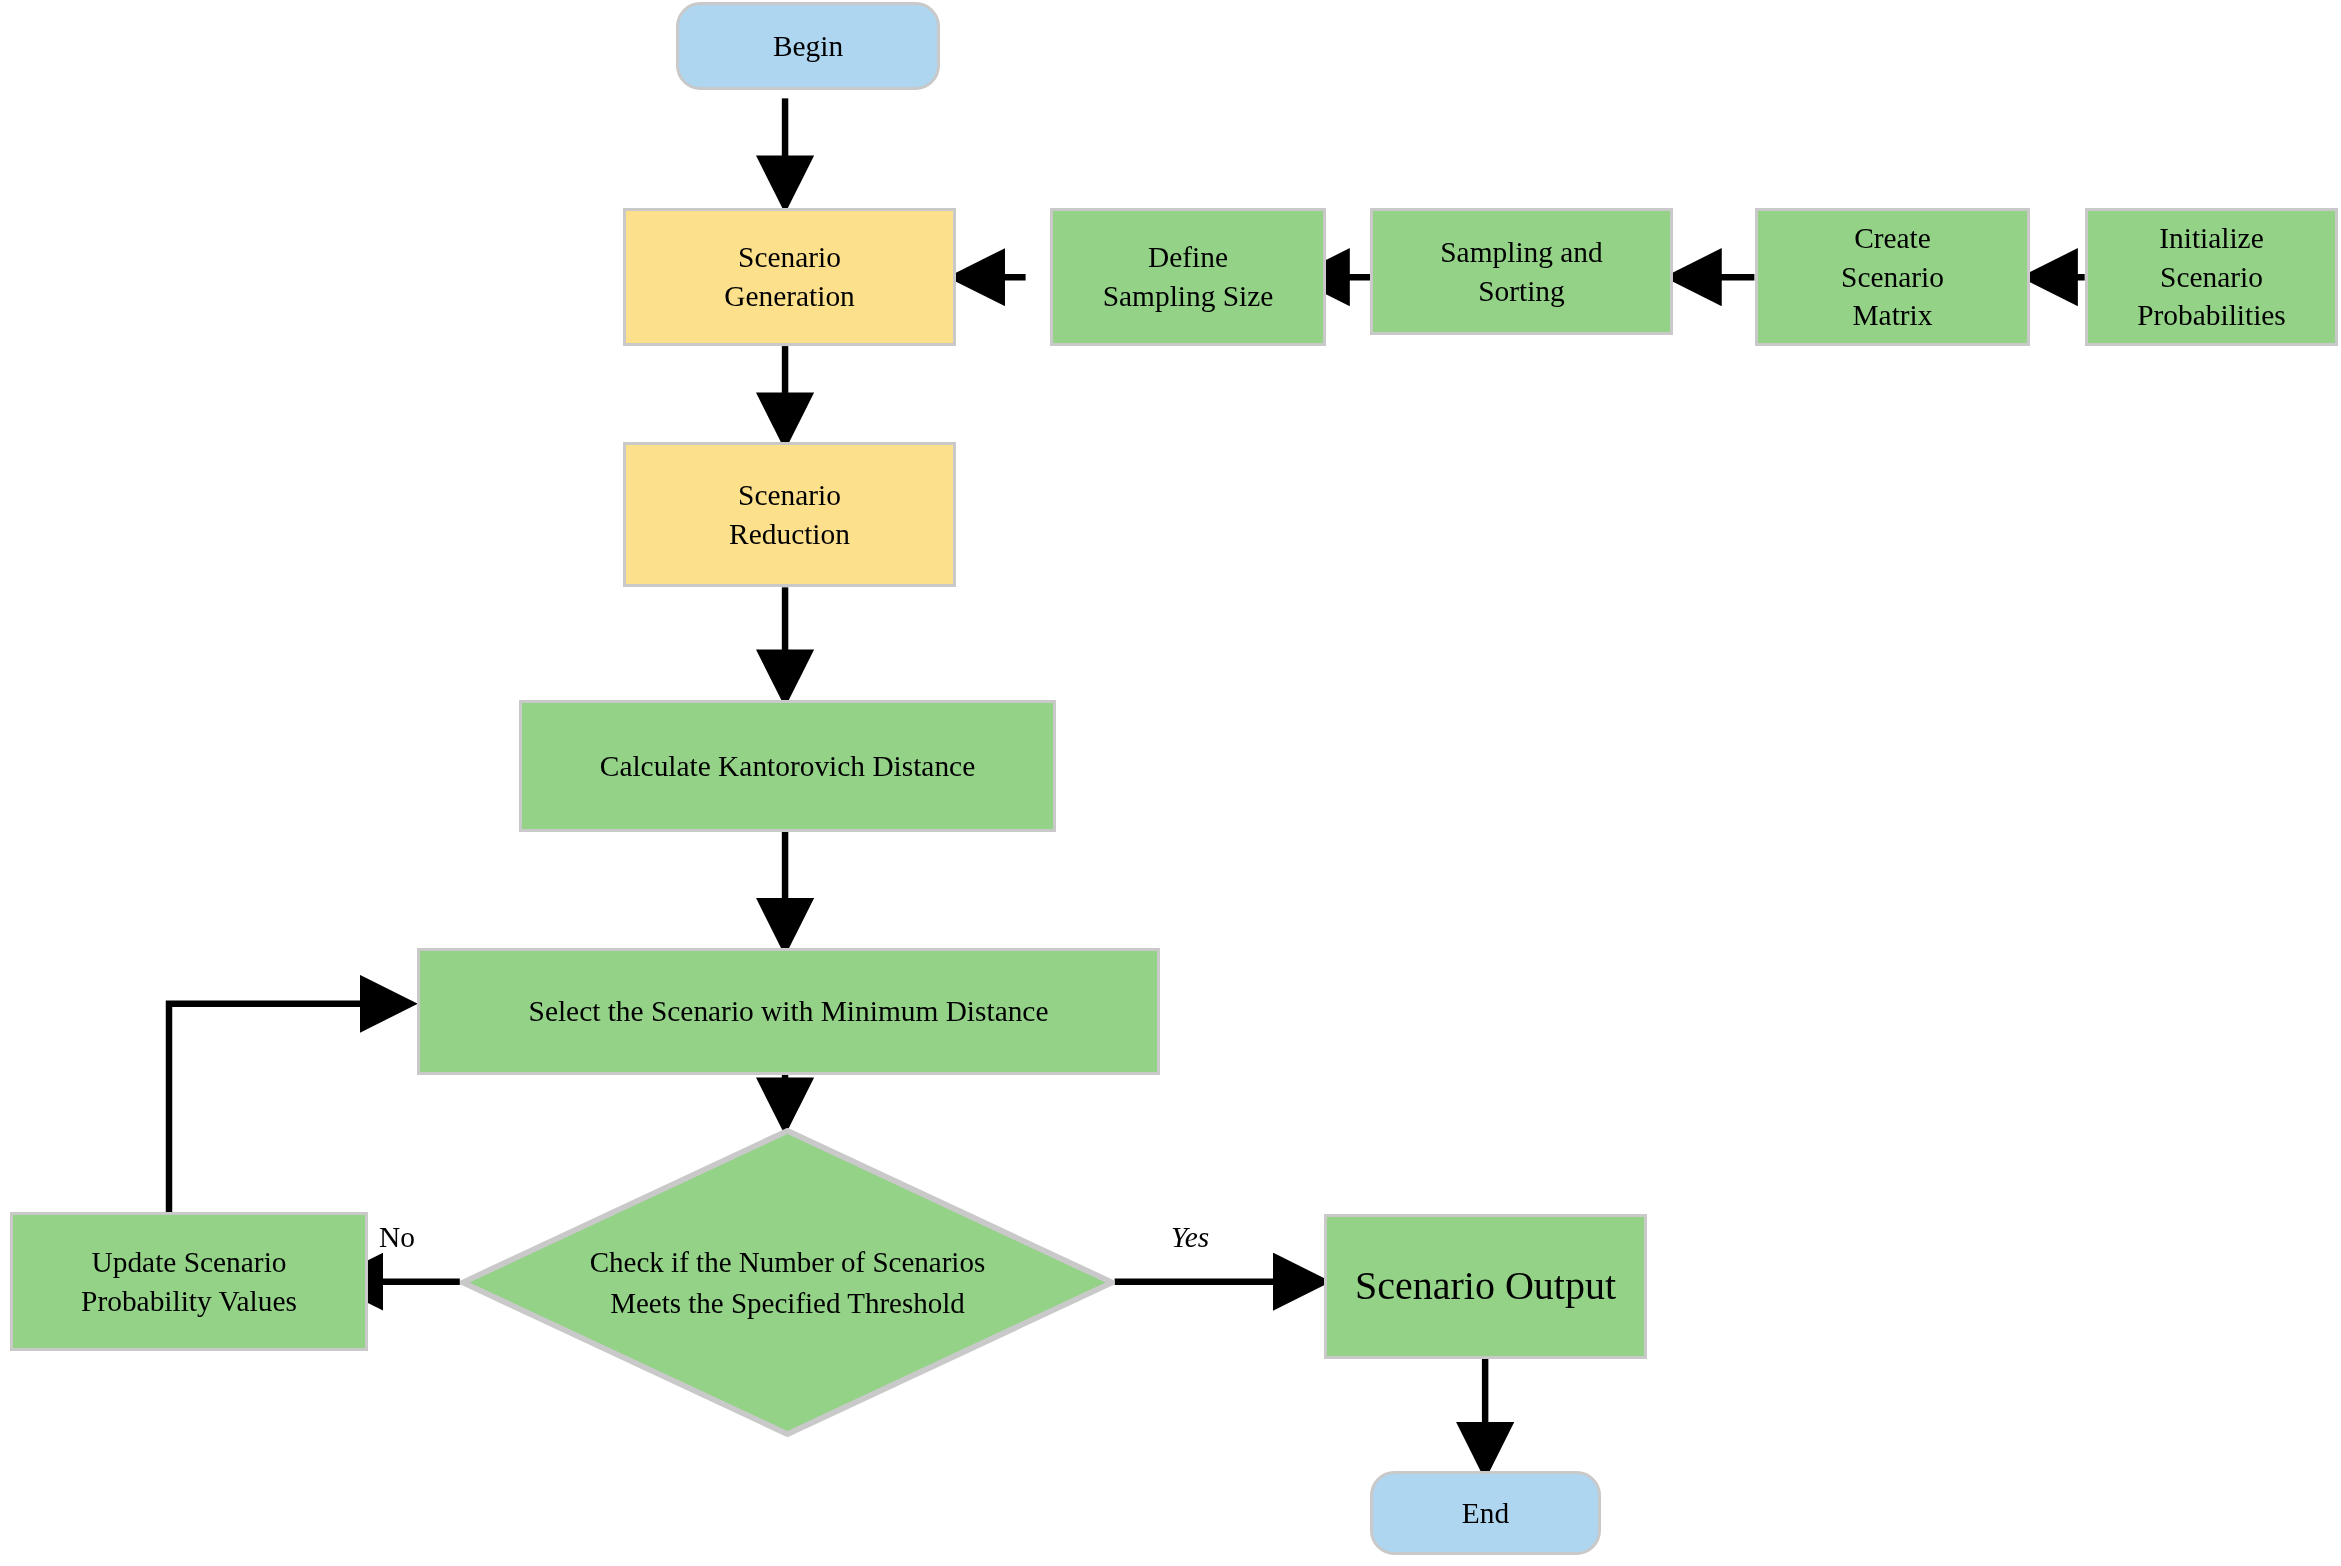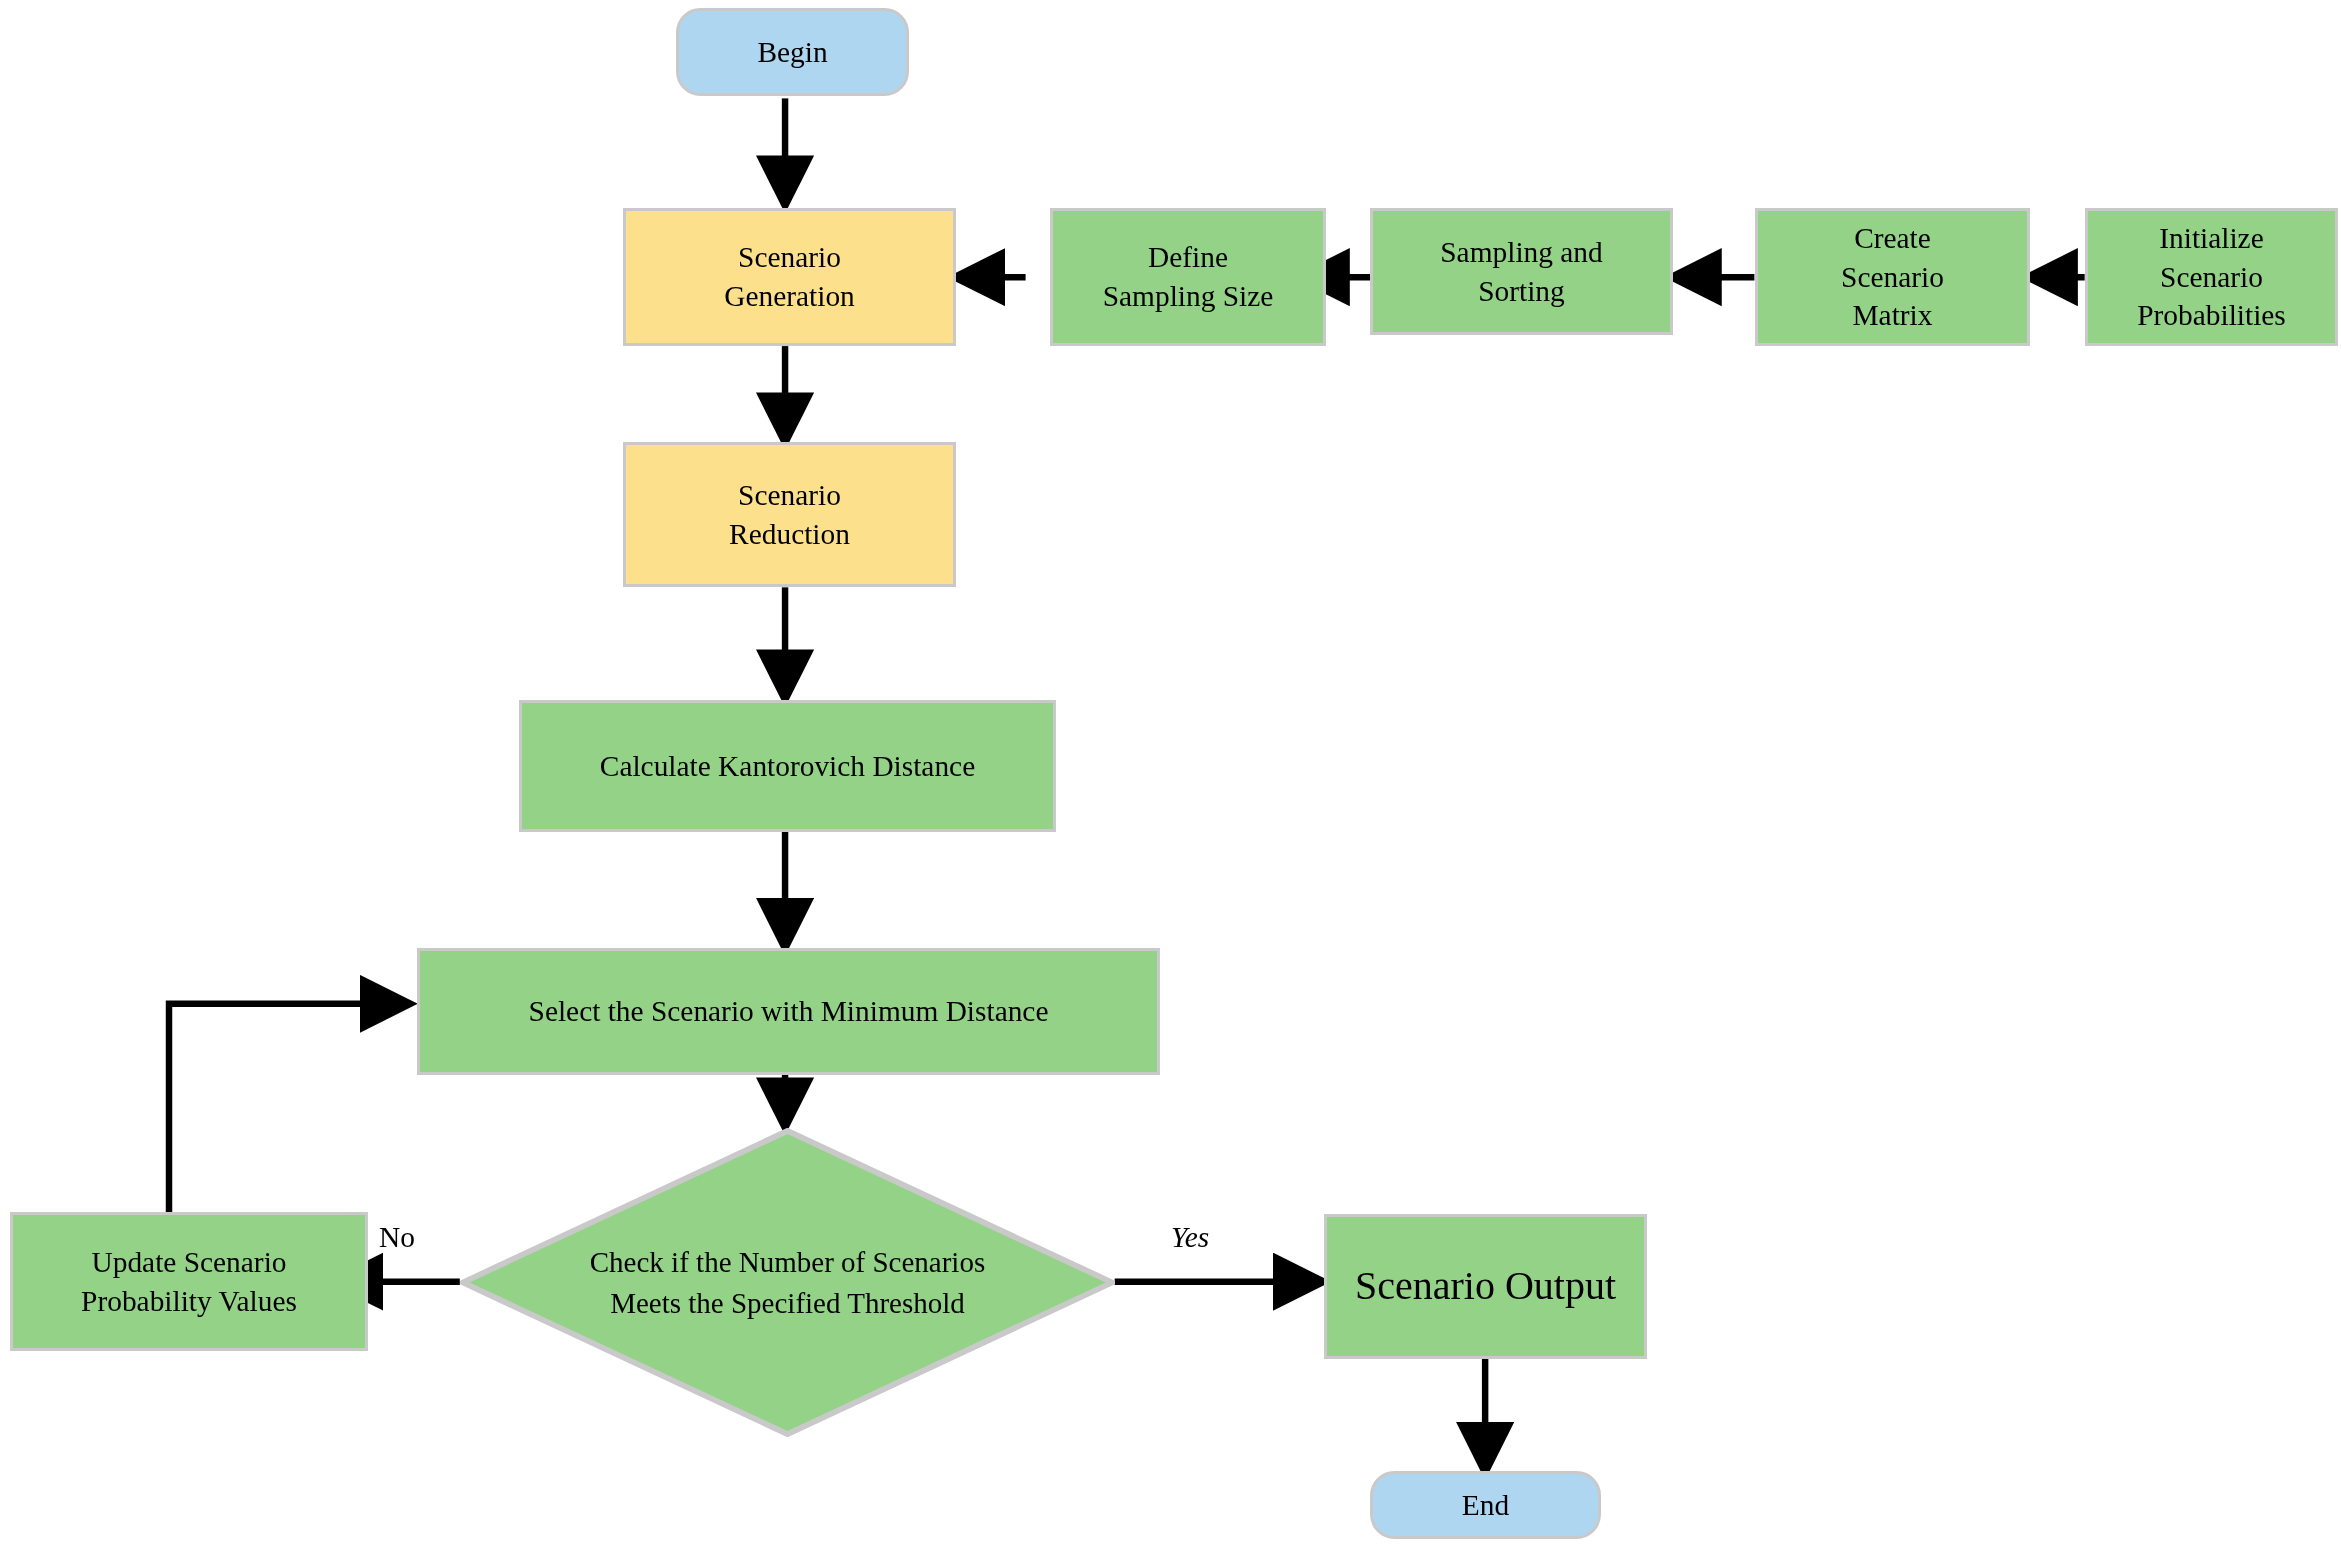--- a/index.html
+++ b/index.html
@@ -97,21 +97,21 @@
 
     <line x1="640" y1="1785" x2="466" y2="1785" stroke="#000000" stroke-width="9" marker-end="url(#arrow)"></line>
 
     <line x1="1552" y1="1785" x2="1840" y2="1785" stroke="#000000" stroke-width="9" marker-end="url(#arrow)"></line>
 
     <polyline points="235,1688 235,1398 568,1398" fill="none" stroke="#000000" stroke-width="9" marker-end="url(#arrow)"></polyline>
 
     <line x1="2068" y1="1892" x2="2068" y2="2048" stroke="#000000" stroke-width="9" marker-end="url(#arrow)"></line>
   </svg>
 
-  <div class="node node-term" style="left:676px; top:8px; width:233px; height:88px; font-size:29.4px;">
+  <div class="node node-term" style="left:676px; top:2px; width:264px; height:88px; font-size:29.4px;">
     <span class="node-label">Begin</span>
   </div>
 
   <div class="node node-spec" style="left:623px; top:208px; width:333px; height:138px; font-size:29.4px;">
     <span class="node-label">Scenario
 Generation</span>
   </div>
 
   <div class="node node-proc" style="left:1026px; top:208px; width:276px; height:138px; font-size:29.4px;margin-left:24px;">
     <span class="node-label">Define
@@ -158,21 +158,21 @@
 
   <div class="node node-proc" style="left:10px; top:1212px; width:358px; height:139px; font-size:29.4px;">
     <span class="node-label">Update Scenario
 Probability Values</span>
   </div>
 
   <div class="node node-proc" style="left:1324px; top:1214px; width:323px; height:145px; font-size:40px;">
     <span class="node-label">Scenario Output</span>
   </div>
 
-  <div class="node node-term" style="left:1370px; top:1471px; width:231px; height:68px; font-size:29.4px;">
+  <div class="node node-term" style="left:1370px; top:1471px; width:231px; height:84px; font-size:29.4px;">
     <span class="node-label">End</span>
   </div>
 
   <div class="edge-label" style="left:379px; top:1221px; font-size:29.4px;">
     <span>No</span>
   </div>
 
   <div class="edge-label" style="left:1171px; top:1221px; font-size:29.4px;font-style:italic;">
     <span>Yes</span>
   </div>

